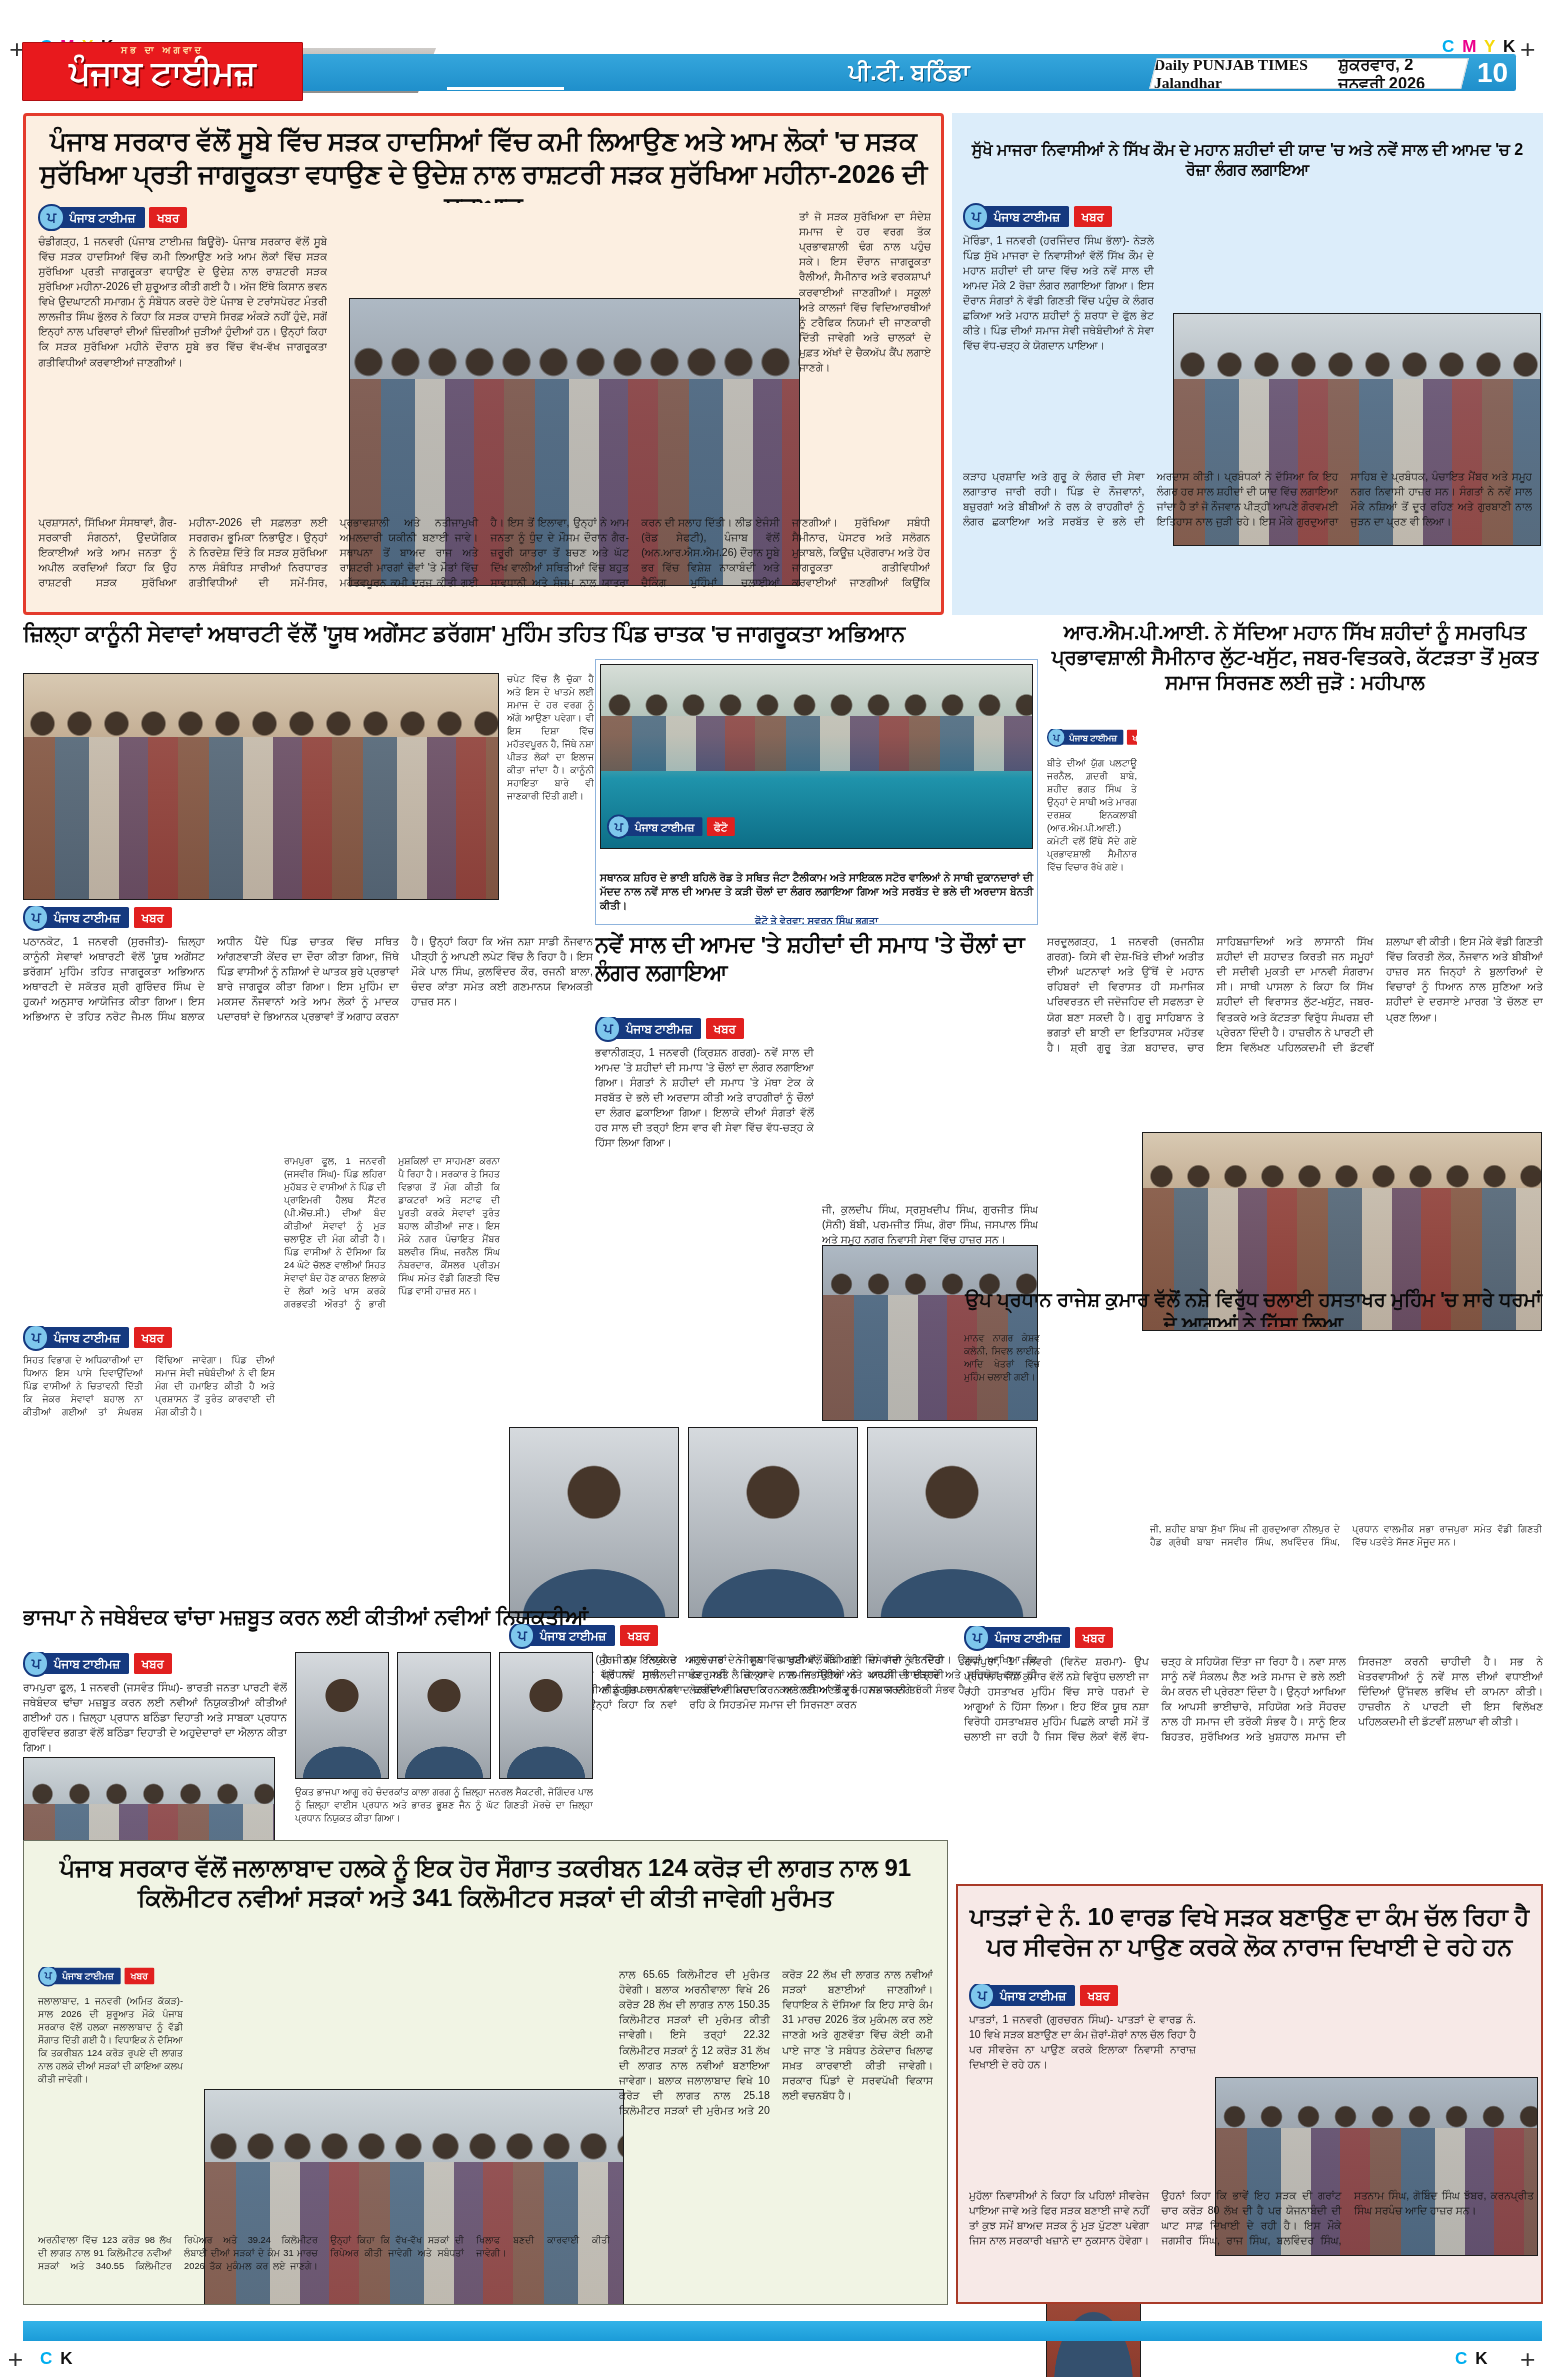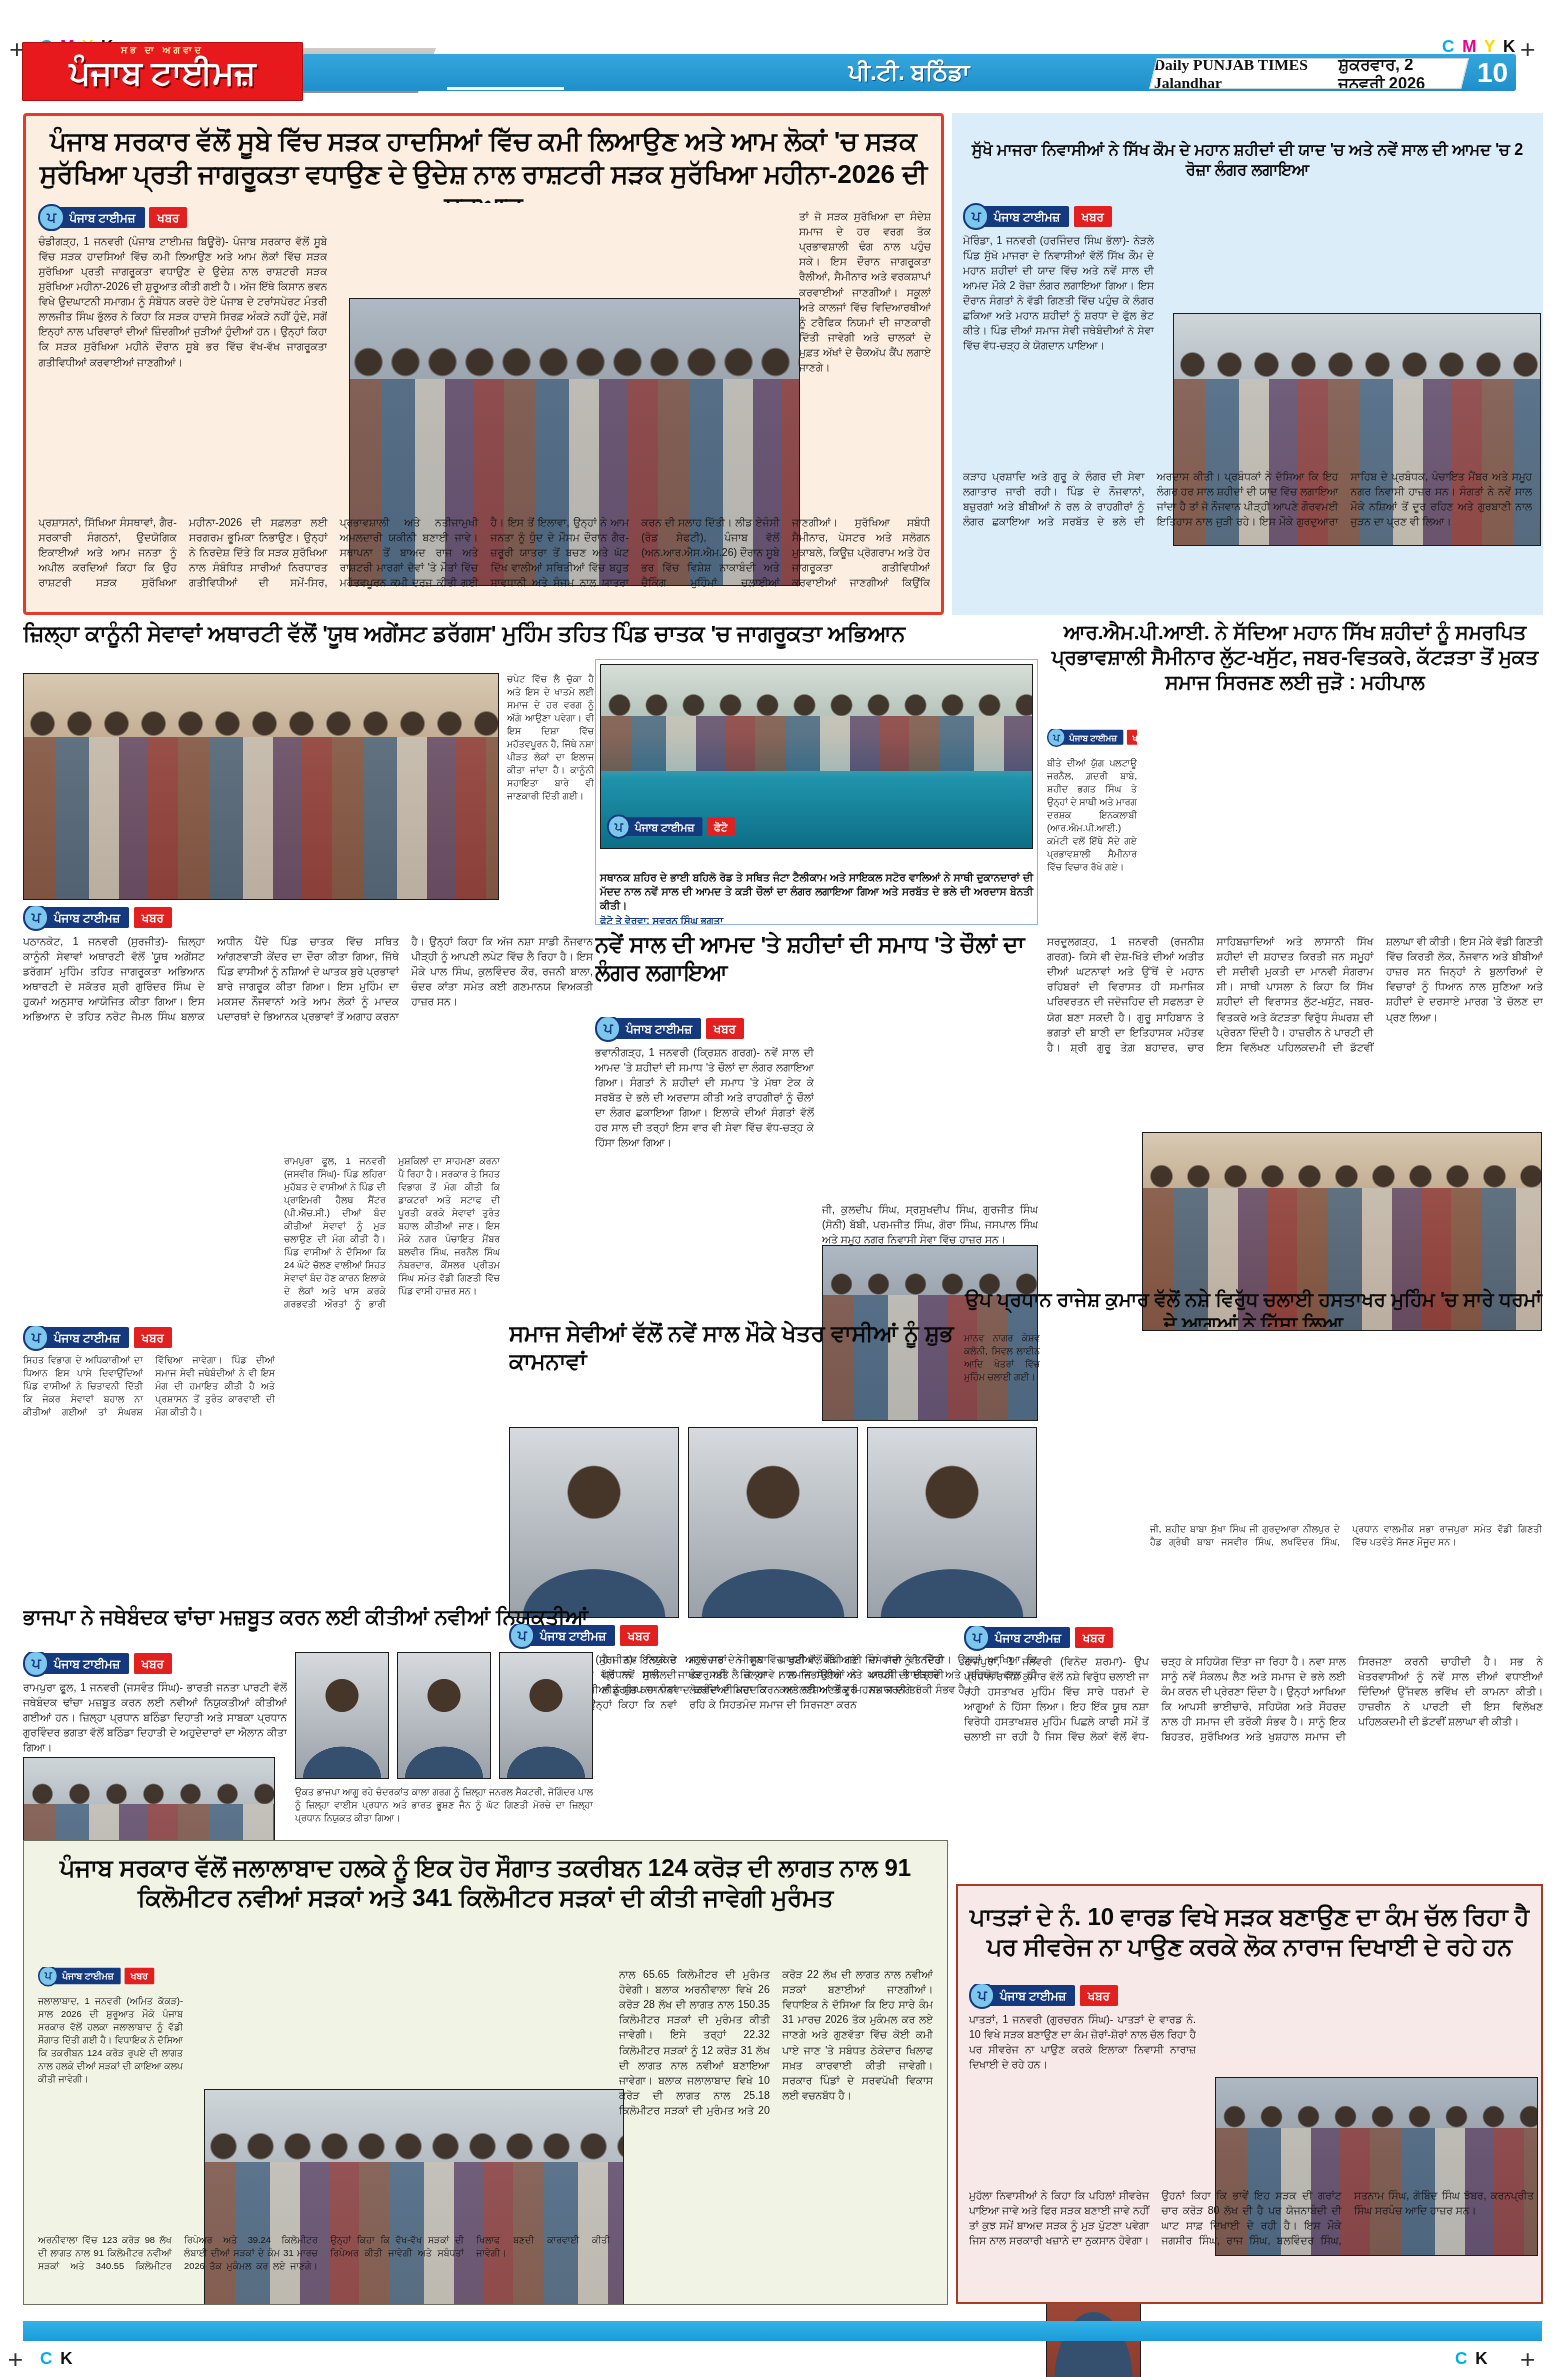--- a/index.html
+++ b/index.html
@@ -57,21 +57,21 @@
   .photo--street{background:linear-gradient(180deg,#cfd6da 0%,#aab3ba 40%,#9c9489 100%)}
   .portrait{position:relative;border:1.6px solid #1c1c1c;background:linear-gradient(180deg,#d6dade,#9aa1a8);overflow:hidden}
   .portrait::before{content:"";position:absolute;left:0;right:0;top:0;bottom:0;
     background:radial-gradient(circle at 50% 34%, #46362a 17%, transparent 18%)}
   .portrait::after{content:"";position:absolute;left:0;right:0;bottom:0;height:42%;
     background:radial-gradient(ellipse 70% 100% at 50% 100%, #34506e 60%, transparent 61%)}
   .ph-badge{position:absolute;left:6.2px;bottom:6.2px;transform:scale(.9);transform-origin:left bottom}
 
   .framed{border:1.6px solid #8fb4dd;background:#fff;padding:3.9px;overflow:hidden}
   .caption{font-size:10.5px;font-weight:bold;line-height:1.35;text-align:justify;color:#101010}
-  .credit{font-size:10px;font-weight:bold;text-align:left;color:#15397f;margin:2.3px 0}
+  .credit{font-size:10px;font-weight:bold;text-align:center;color:#15397f;margin:2.3px 0}
   .footer-strip{background:linear-gradient(180deg,#33b3e8,#1b9bd8)}
 </style>
 </head>
 <body>
 
 <div id="page">
 
   <span class="abs cross" style="left:9.3px;top:36px">+</span>
   <div class="abs regletters" style="left:40px;top:37px">
     <span class="c">C</span>
@@ -184,21 +184,20 @@
   <div class="abs" style="left:23px;top:1326px;width:252px;height:274px;overflow:hidden">
     <div class="badge">
       <span class="circ">ਪ</span>
       <span class="bar">ਪੰਜਾਬ ਟਾਈਮਜ਼</span>
       <span class="tag">ਖਬਰ</span>
     </div>
     <div class="bodytxt c2 small" style="height:239px">ਸਿਹਤ ਵਿਭਾਗ ਦੇ ਅਧਿਕਾਰੀਆਂ ਦਾ ਧਿਆਨ ਇਸ ਪਾਸੇ ਦਿਵਾਉਂਦਿਆਂ ਪਿੰਡ ਵਾਸੀਆਂ ਨੇ ਚਿਤਾਵਨੀ ਦਿੱਤੀ ਕਿ ਜੇਕਰ ਸੇਵਾਵਾਂ ਬਹਾਲ ਨਾ ਕੀਤੀਆਂ ਗਈਆਂ ਤਾਂ ਸੰਘਰਸ਼ ਵਿੱਢਿਆ ਜਾਵੇਗਾ। ਪਿੰਡ ਦੀਆਂ ਸਮਾਜ ਸੇਵੀ ਜਥੇਬੰਦੀਆਂ ਨੇ ਵੀ ਇਸ ਮੰਗ ਦੀ ਹਮਾਇਤ ਕੀਤੀ ਹੈ ਅਤੇ ਪ੍ਰਸ਼ਾਸਨ ਤੋਂ ਤੁਰੰਤ ਕਾਰਵਾਈ ਦੀ ਮੰਗ ਕੀਤੀ ਹੈ।</div>
   </div>
   <div class="bodytxt c2 small abs" style="left:284px;top:1155px;width:216px;height:445px">ਰਾਮਪੁਰਾ ਫੂਲ, 1 ਜਨਵਰੀ (ਜਸਵੀਰ ਸਿੰਘ)- ਪਿੰਡ ਲਹਿਰਾ ਮੁਹੱਬਤ ਦੇ ਵਾਸੀਆਂ ਨੇ ਪਿੰਡ ਦੀ ਪ੍ਰਾਇਮਰੀ ਹੈਲਥ ਸੈਂਟਰ (ਪੀ.ਐੱਚ.ਸੀ.) ਦੀਆਂ ਬੰਦ ਕੀਤੀਆਂ ਸੇਵਾਵਾਂ ਨੂੰ ਮੁੜ ਚਲਾਉਣ ਦੀ ਮੰਗ ਕੀਤੀ ਹੈ। ਪਿੰਡ ਵਾਸੀਆਂ ਨੇ ਦੱਸਿਆ ਕਿ 24 ਘੰਟੇ ਚੱਲਣ ਵਾਲੀਆਂ ਸਿਹਤ ਸੇਵਾਵਾਂ ਬੰਦ ਹੋਣ ਕਾਰਨ ਇਲਾਕੇ ਦੇ ਲੋਕਾਂ ਅਤੇ ਖਾਸ ਕਰਕੇ ਗਰਭਵਤੀ ਔਰਤਾਂ ਨੂੰ ਭਾਰੀ ਮੁਸ਼ਕਿਲਾਂ ਦਾ ਸਾਹਮਣਾ ਕਰਨਾ ਪੈ ਰਿਹਾ ਹੈ। ਸਰਕਾਰ ਤੇ ਸਿਹਤ ਵਿਭਾਗ ਤੋਂ ਮੰਗ ਕੀਤੀ ਕਿ ਡਾਕਟਰਾਂ ਅਤੇ ਸਟਾਫ ਦੀ ਪੂਰਤੀ ਕਰਕੇ ਸੇਵਾਵਾਂ ਤੁਰੰਤ ਬਹਾਲ ਕੀਤੀਆਂ ਜਾਣ। ਇਸ ਮੌਕੇ ਨਗਰ ਪੰਚਾਇਤ ਮੈਂਬਰ ਬਲਵੀਰ ਸਿੰਘ, ਜਰਨੈਲ ਸਿੰਘ ਨੰਬਰਦਾਰ, ਕੌਂਸਲਰ ਪ੍ਰੀਤਮ ਸਿੰਘ ਸਮੇਤ ਵੱਡੀ ਗਿਣਤੀ ਵਿੱਚ ਪਿੰਡ ਵਾਸੀ ਹਾਜ਼ਰ ਸਨ।</div>
 
-  <div class="hl left abs" style="left:509px;top:1320px;width:466px;height:104px;font-size:22.5px">ਸਮਾਜ ਸੇਵੀਆਂ ਵੱਲੋਂ ਨਵੇਂ ਸਾਲ ਮੌਕੇ ਖੇਤਰ ਵਾਸੀਆਂ ਨੂੰ ਸ਼ੁਭ ਕਾਮਨਾਵਾਂ</div>
   <div class="abs" style="left:509px;top:1427px;width:528px;height:191px;display:flex;gap:9.3px">
     <div class="portrait" style="flex:1"></div>
     <div class="portrait" style="flex:1"></div>
     <div class="portrait" style="flex:1"></div>
   </div>
   <div class="abs" style="left:509px;top:1624px;width:528px;height:211px;overflow:hidden">
     <div class="badge">
       <span class="circ">ਪ</span>
       <span class="bar">ਪੰਜਾਬ ਟਾਈਮਜ਼</span>
       <span class="tag">ਖਬਰ</span>

